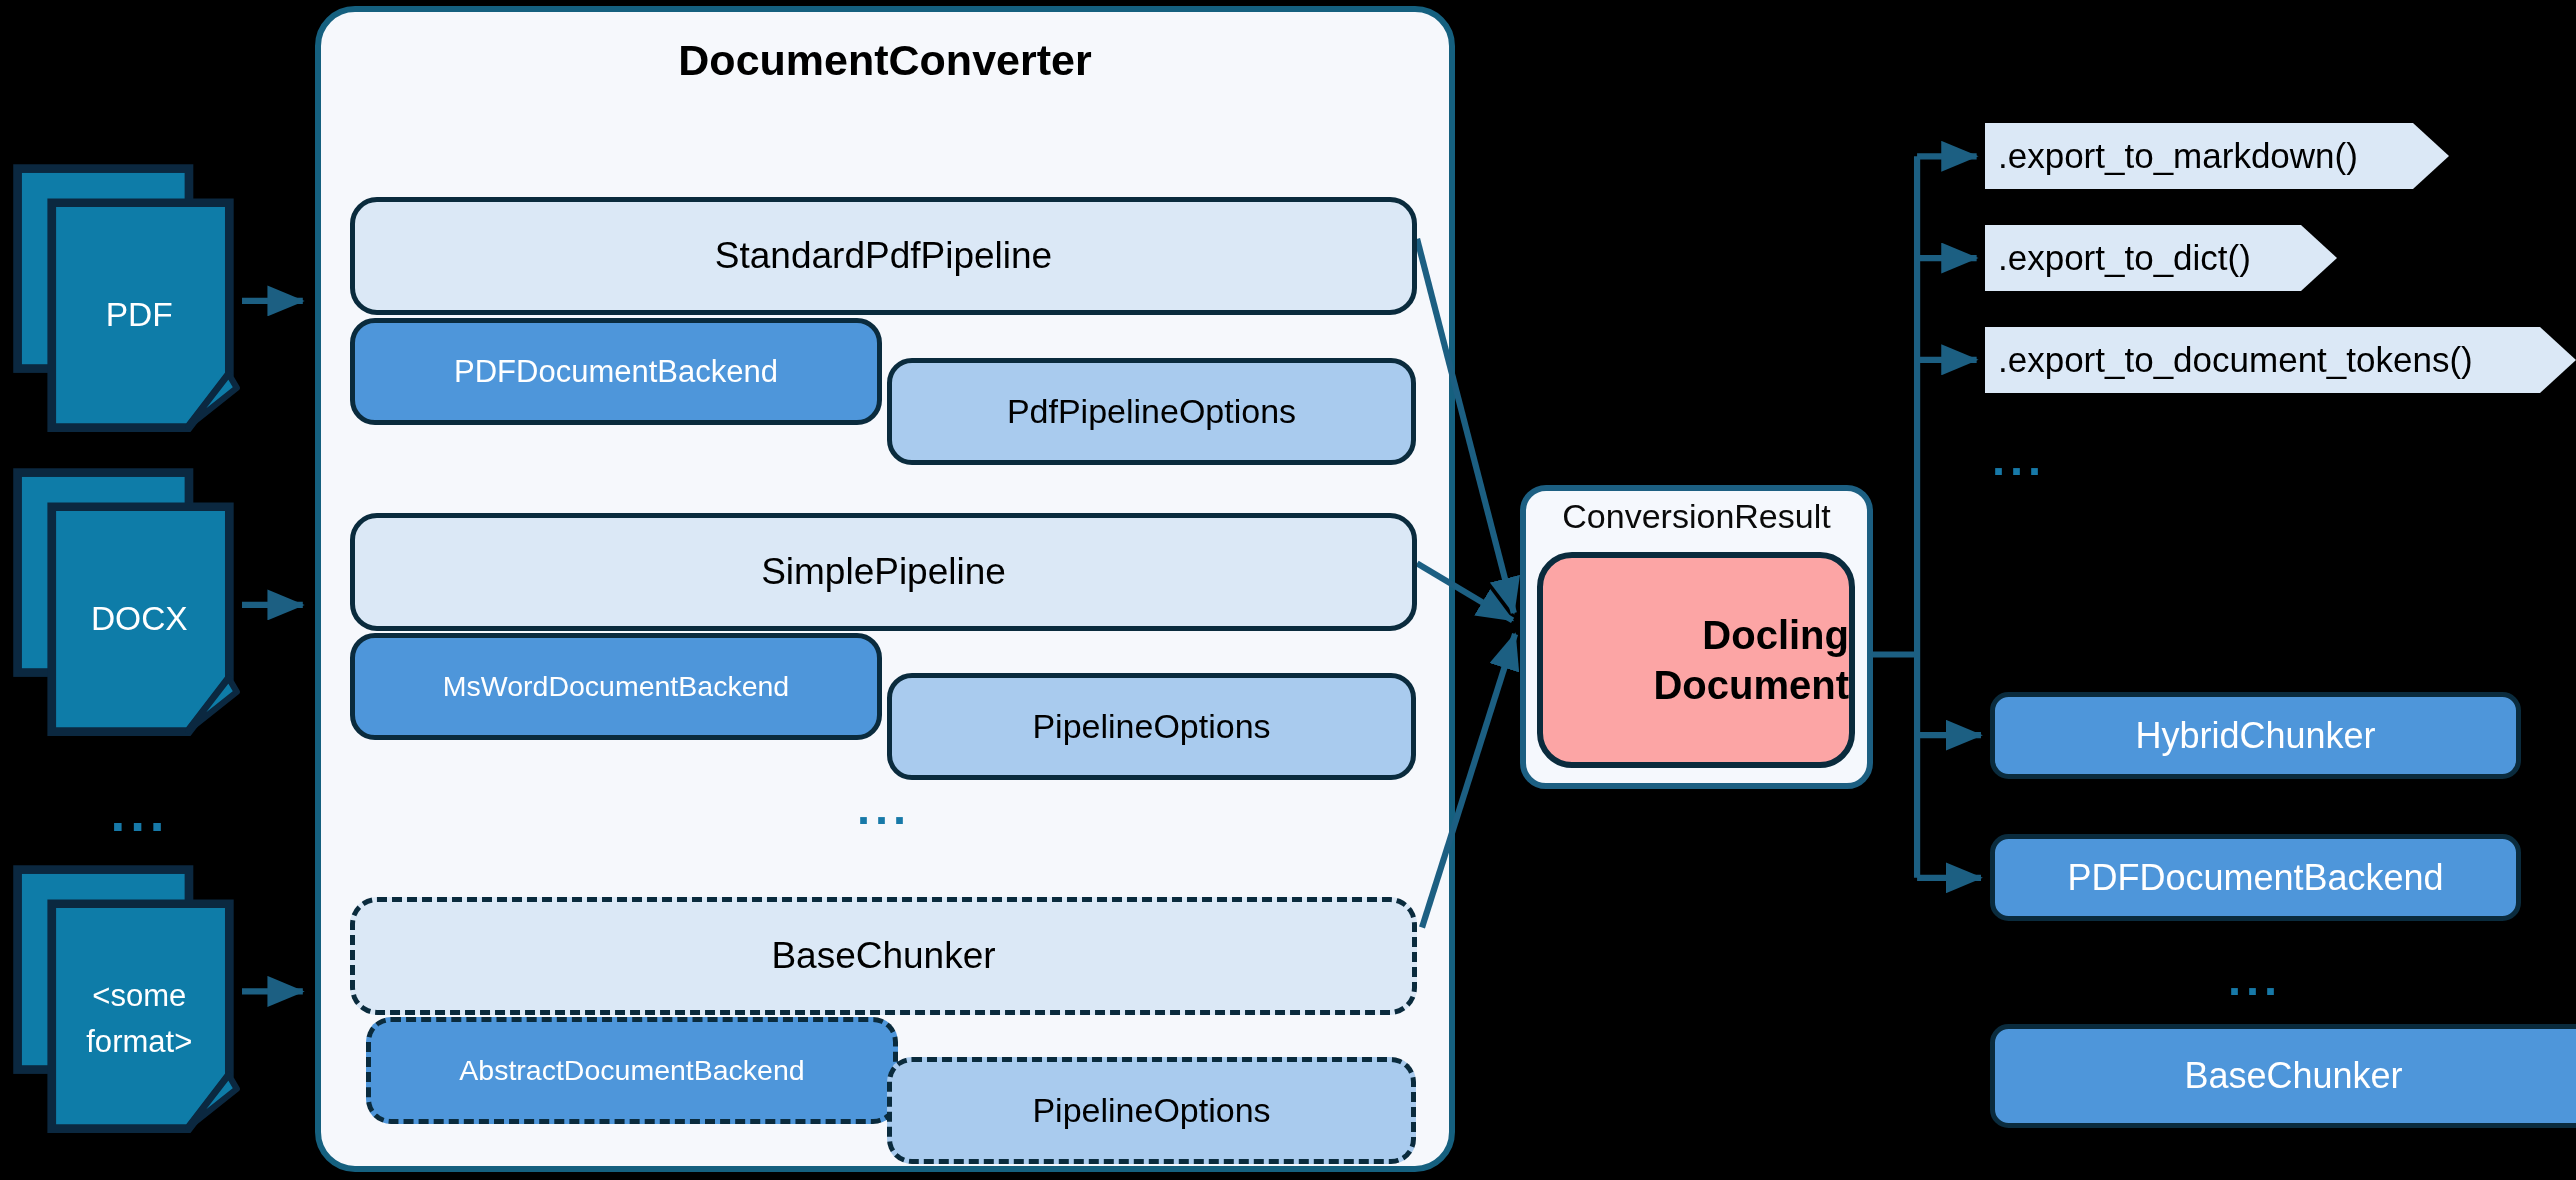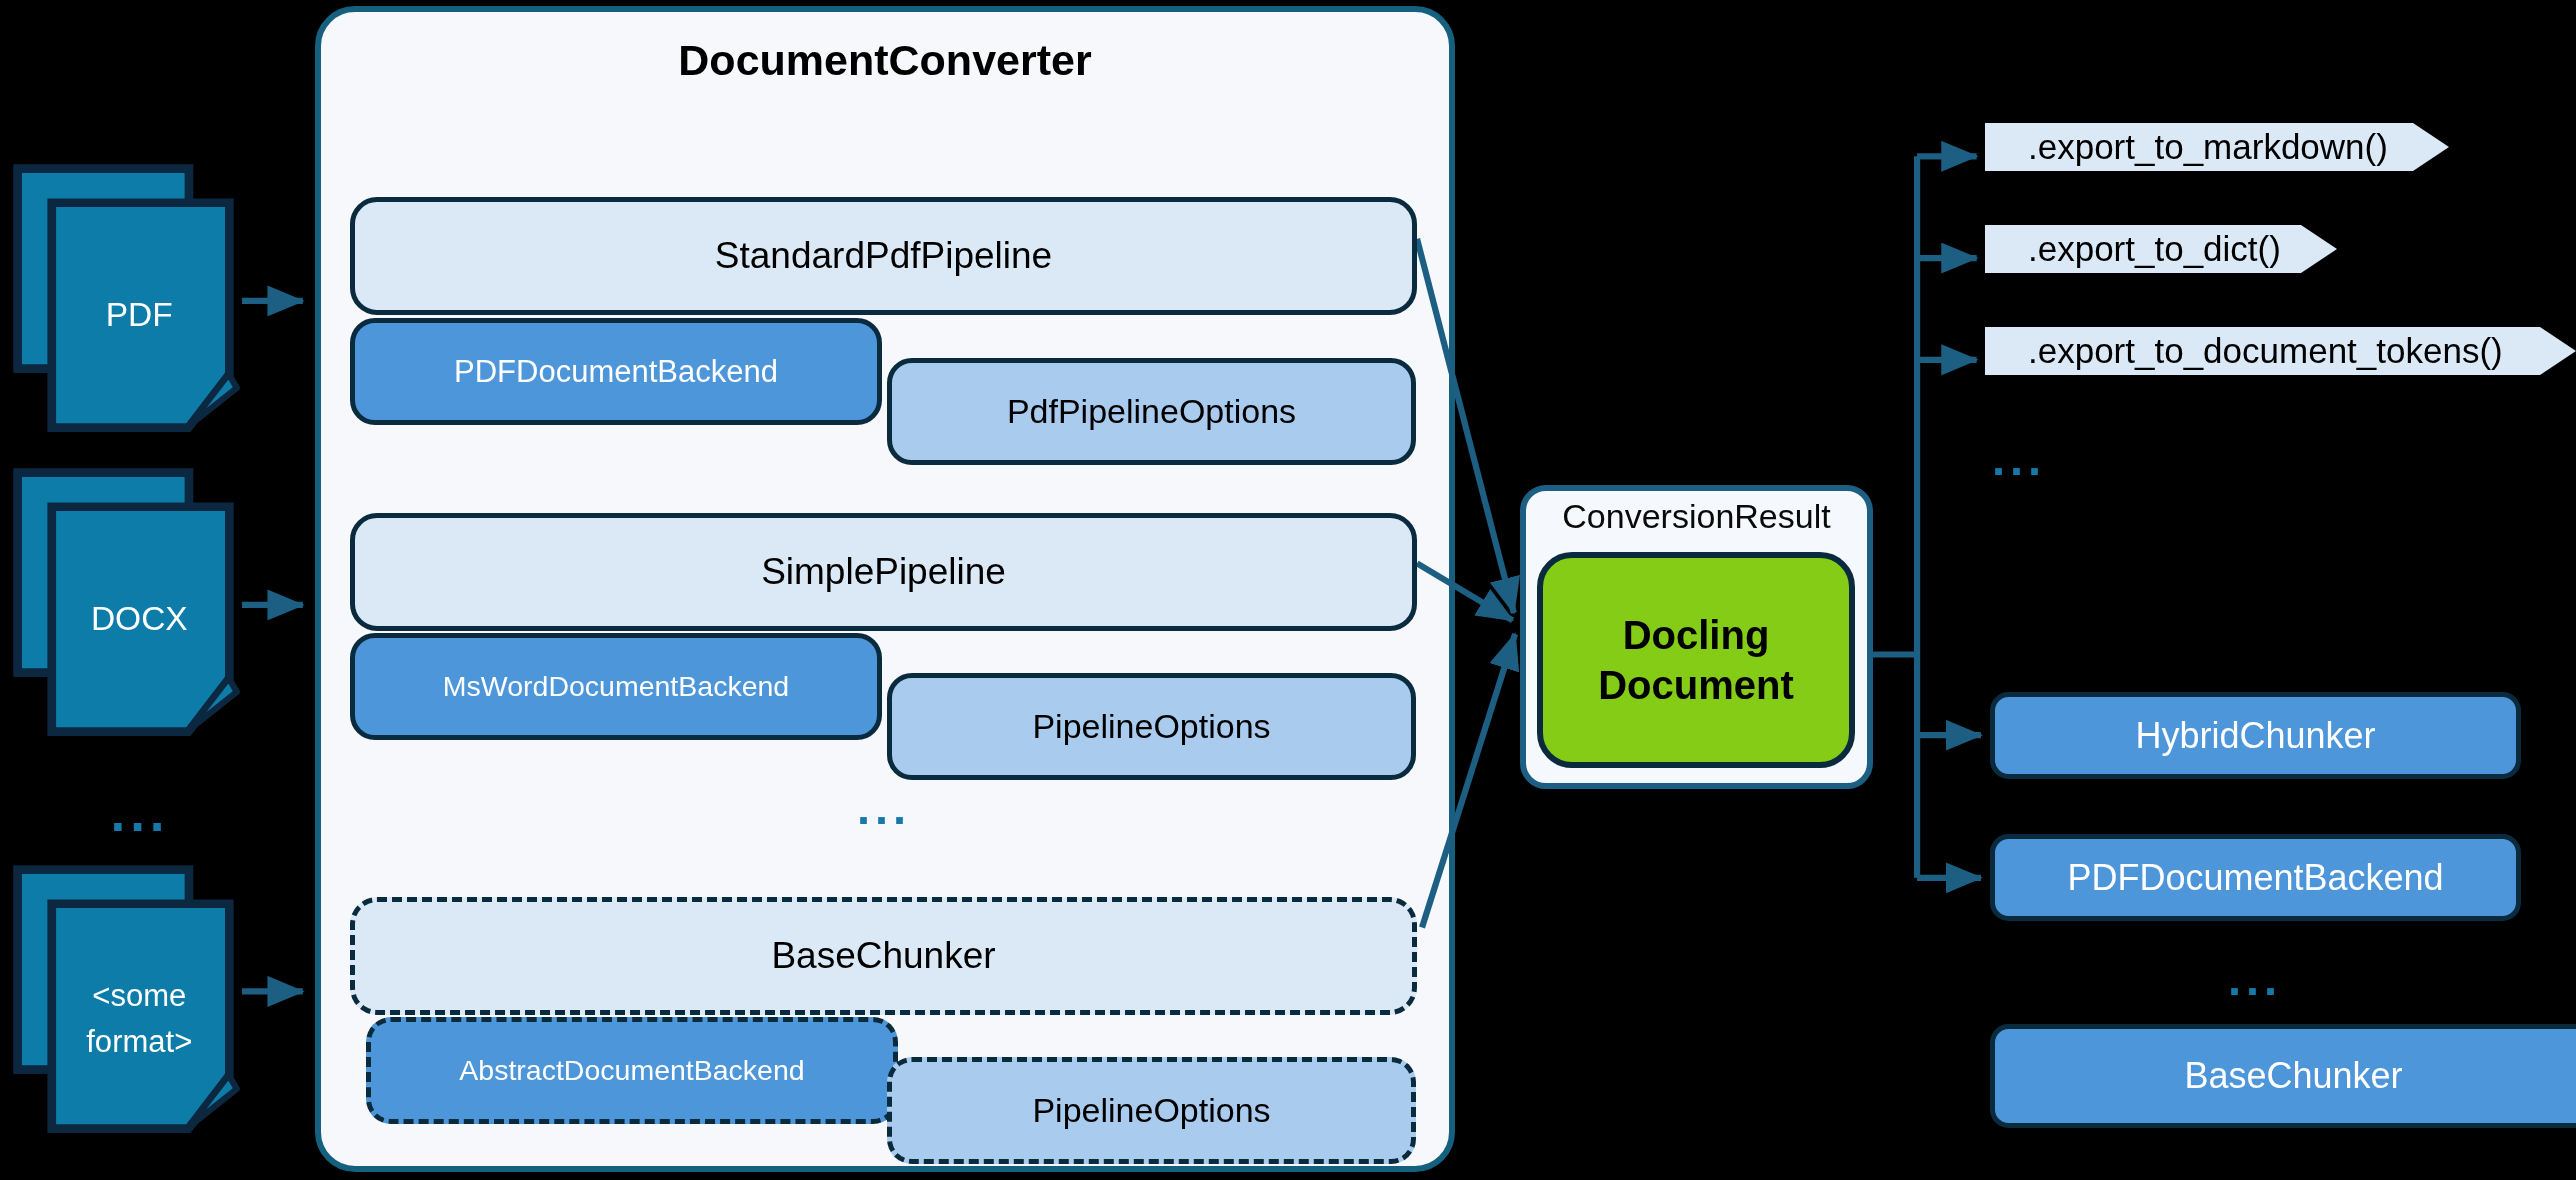--- a/index.html
+++ b/index.html
@@ -11,24 +11,24 @@
              border:6.8px solid #15607F;border-radius:40px;z-index:1;}
   #lines{position:absolute;left:0;top:0;z-index:2;}
   .z3{z-index:3;}
   .title{font-weight:bold;font-size:43px;color:#000;}
   .pipe-outer{background:#DBE8F6;border:5px solid #0A2B3D;border-radius:27px;font-size:37px;color:#000;}
   .backend{background:#4E96DA;border:5px solid #0A2B3D;border-radius:25px;font-size:30px;color:#fff;}
   .options{background:#A9CBEE;border:5px solid #0A2B3D;border-radius:25px;font-size:34px;color:#000;margin-top:40px;}
   .dashed{border-style:dashed;}
   .resultbox{background:#F5F8FD;border:6.2px solid #1C5F82;border-radius:26px;}
   .result-label{font-size:34px;color:#0a0a0a;}
-  .docbox{background:#84cc16;border:6.2px solid #0A2B3D;border-radius:35px;
-          font-weight:bold;font-size:40px;line-height:50px;color:#000;}
-  .tag{position:absolute;height:48px;background:#DBE8F6;color:#000;font-size:35px;
-       display:flex;align-items:center;padding-left:43px;box-sizing:border-box;
+  .docbox{background:#fca5a5;border:6.2px solid #0A2B3D;border-radius:35px;
+          font-weight:bold;font-size:40px;line-height:50px;color:#000;align-items:flex-end;}
+  .tag{position:absolute;height:66px;background:#DBE8F6;color:#000;font-size:35px;
+       display:flex;align-items:center;padding-left:13px;box-sizing:border-box;
        clip-path:polygon(0 0,calc(100% - 36px) 0,100% 50%,calc(100% - 36px) 100%,0 100%);}
   .chunker{background:#4E96DA;border:5.6px solid #0A2B3D;border-radius:18.6px;font-size:36px;color:#fff;}
   .ellipsis{display:flex;align-items:center;justify-content:center;color:#1779A8;
             font-size:53px;font-weight:bold;line-height:0;letter-spacing:5px;}
   .icon-label{fill:#fff;font-size:54px;font-family:"Liberation Sans","DejaVu Sans",sans-serif;}
   .icon-label2{fill:#fff;font-size:50px;font-family:"Liberation Sans","DejaVu Sans",sans-serif;}
 </style>
 </head>
 <body>
 

